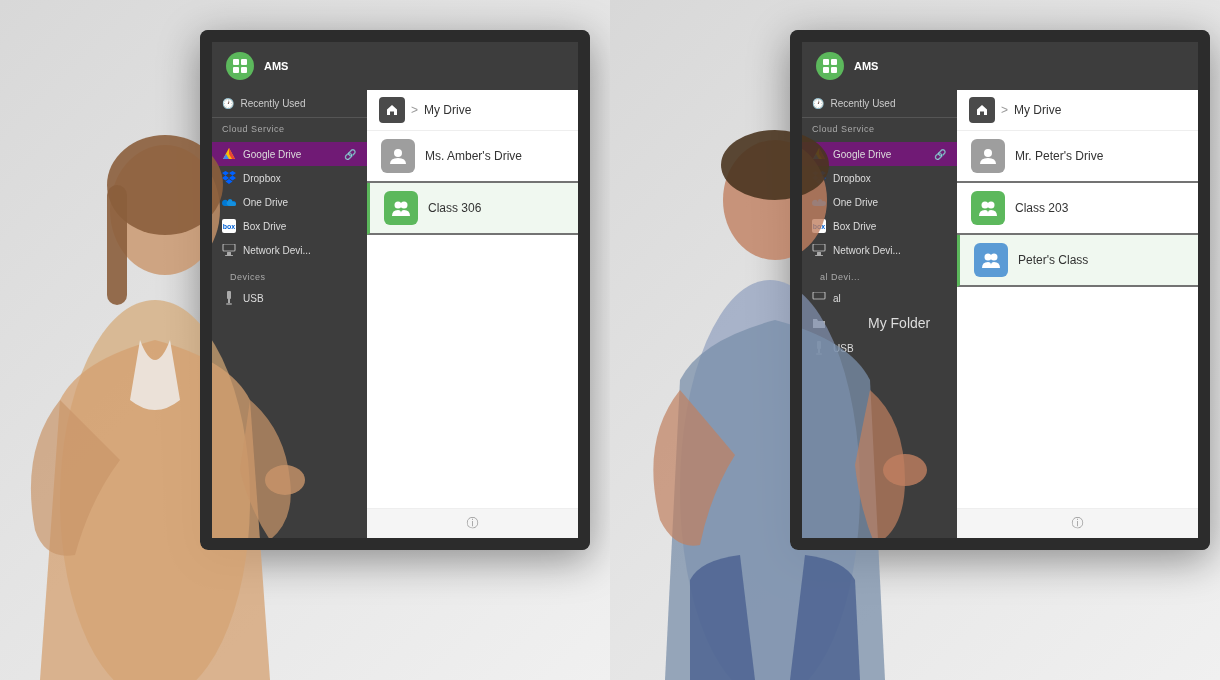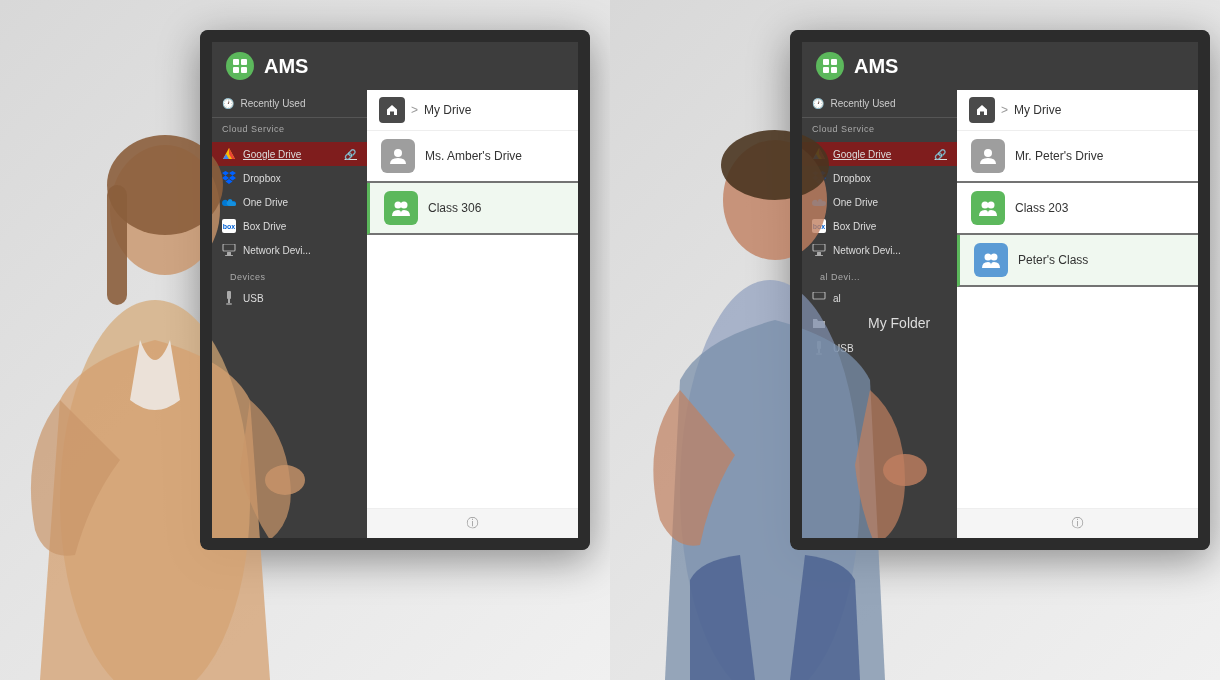--- a/index.html
+++ b/index.html
@@ -86,21 +86,21 @@
       background: #5cb85c;
       border-radius: 50%;
       display: flex;
       align-items: center;
       justify-content: center;
       font-size: 14px;
     }
 
     .ams-title {
       color: white;
-      font-size: 20px;
+      font-size: 11px;
       font-weight: 600;
     }
 
     .ams-body {
       display: flex;
       flex: 1;
       overflow: hidden;
     }
 
     
@@ -134,22 +134,21 @@
       padding: 5px 10px;
       display: flex;
       align-items: center;
       gap: 7px;
       color: #ddd;
       font-size: 10px;
       cursor: pointer;
     }
 
     .sidebar-item.active {
-      background: #7f1d1d;
-      text-decoration: underline;
+      background: #701a75;
     }
 
     .sidebar-icon {
       width: 14px;
       height: 14px;
       border-radius: 2px;
       display: flex;
       align-items: center;
       justify-content: center;
       font-size: 10px;

